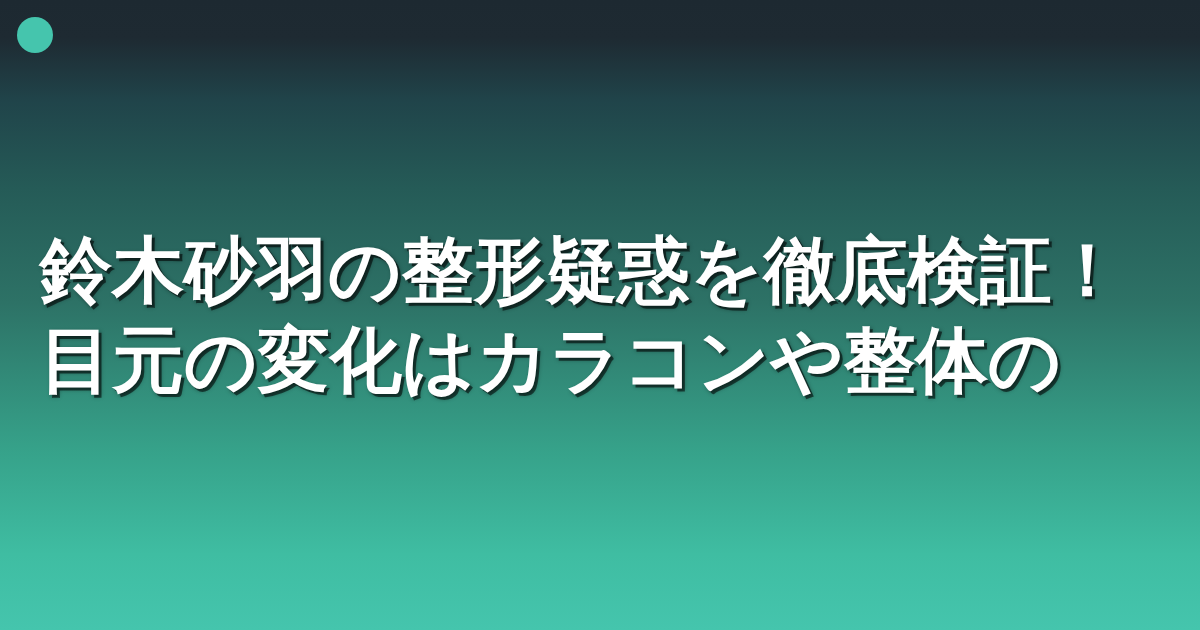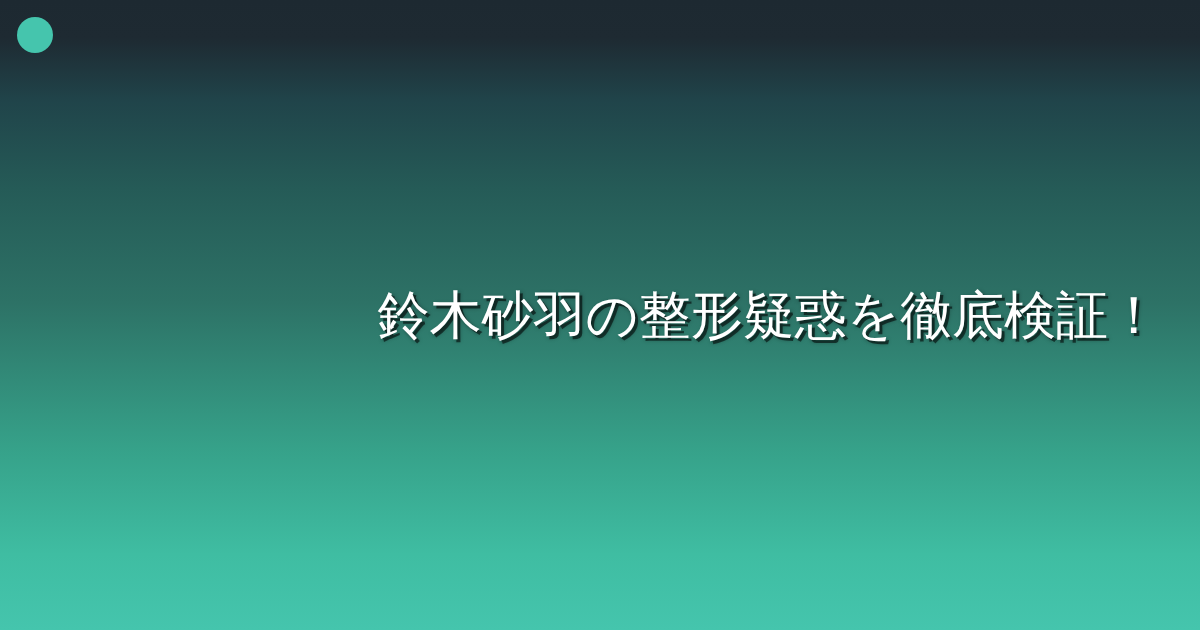--- a/index.html
+++ b/index.html
@@ -55,37 +55,38 @@
     flex-direction: column;
     align-items: center;
     justify-content: center;
     padding: 0 40px;
     box-sizing: border-box;
   }
 
   .title-line {
     display: block;
     width: 100%;
-    text-align: right;
+    text-align: left;
     color: #ffffff;
     font-family: "DejaVu Sans", "Liberation Sans", sans-serif;
-    font-weight: 400;
-    font-size: 52px;
+    font-weight: 700;
+    font-size: 72px;
     line-height: 90px;
     letter-spacing: 0px;
     white-space: nowrap;
     text-shadow:
         3px 3px 0px rgba(0, 0, 0, 0.55),
         2px 2px 4px rgba(0, 0, 0, 0.40);
   }
 </style>
 </head>
 <body>
 
 <div id="card">
 
   <span id="accent-dot"></span>
 
   <div id="title-block">
     <span class="title-line">鈴木砂羽の整形疑惑を徹底検証！</span>
+    <span class="title-line">目元の変化はカラコンや整体の</span>
   </div>
 
 </div>
 
 </body></html>

